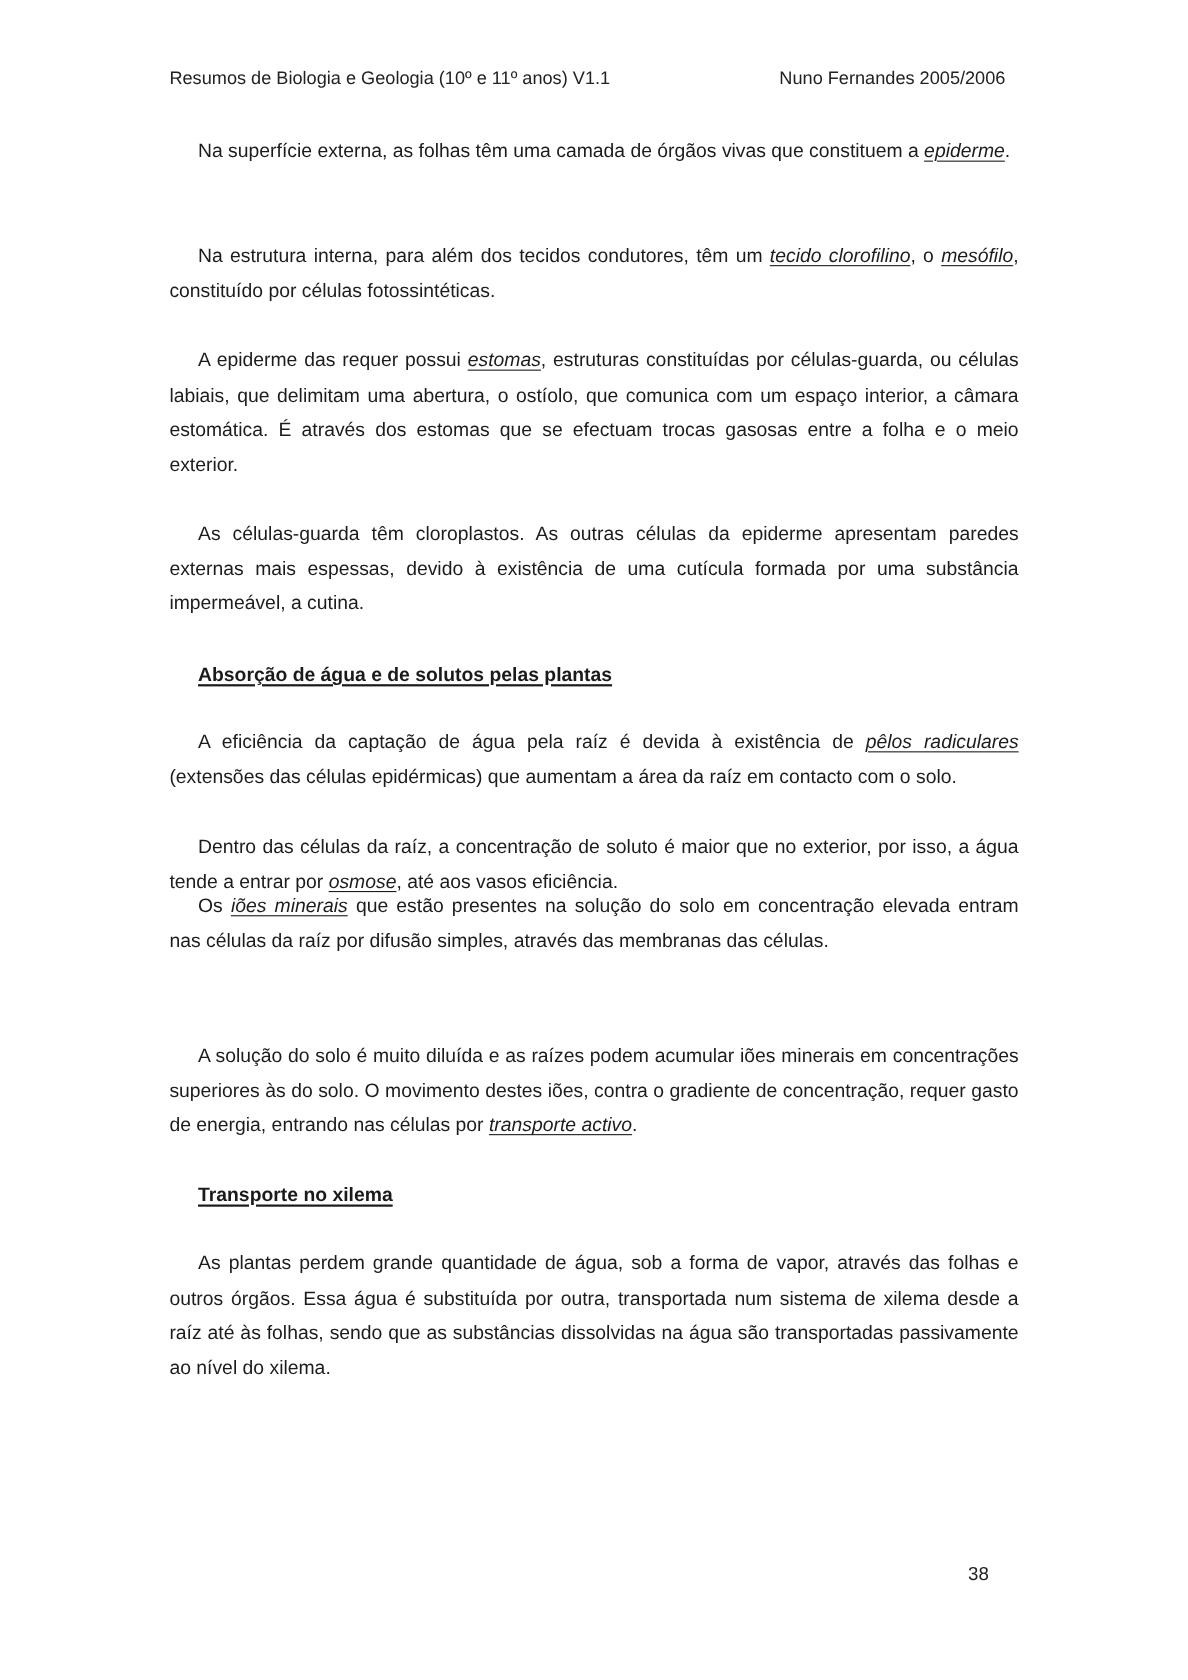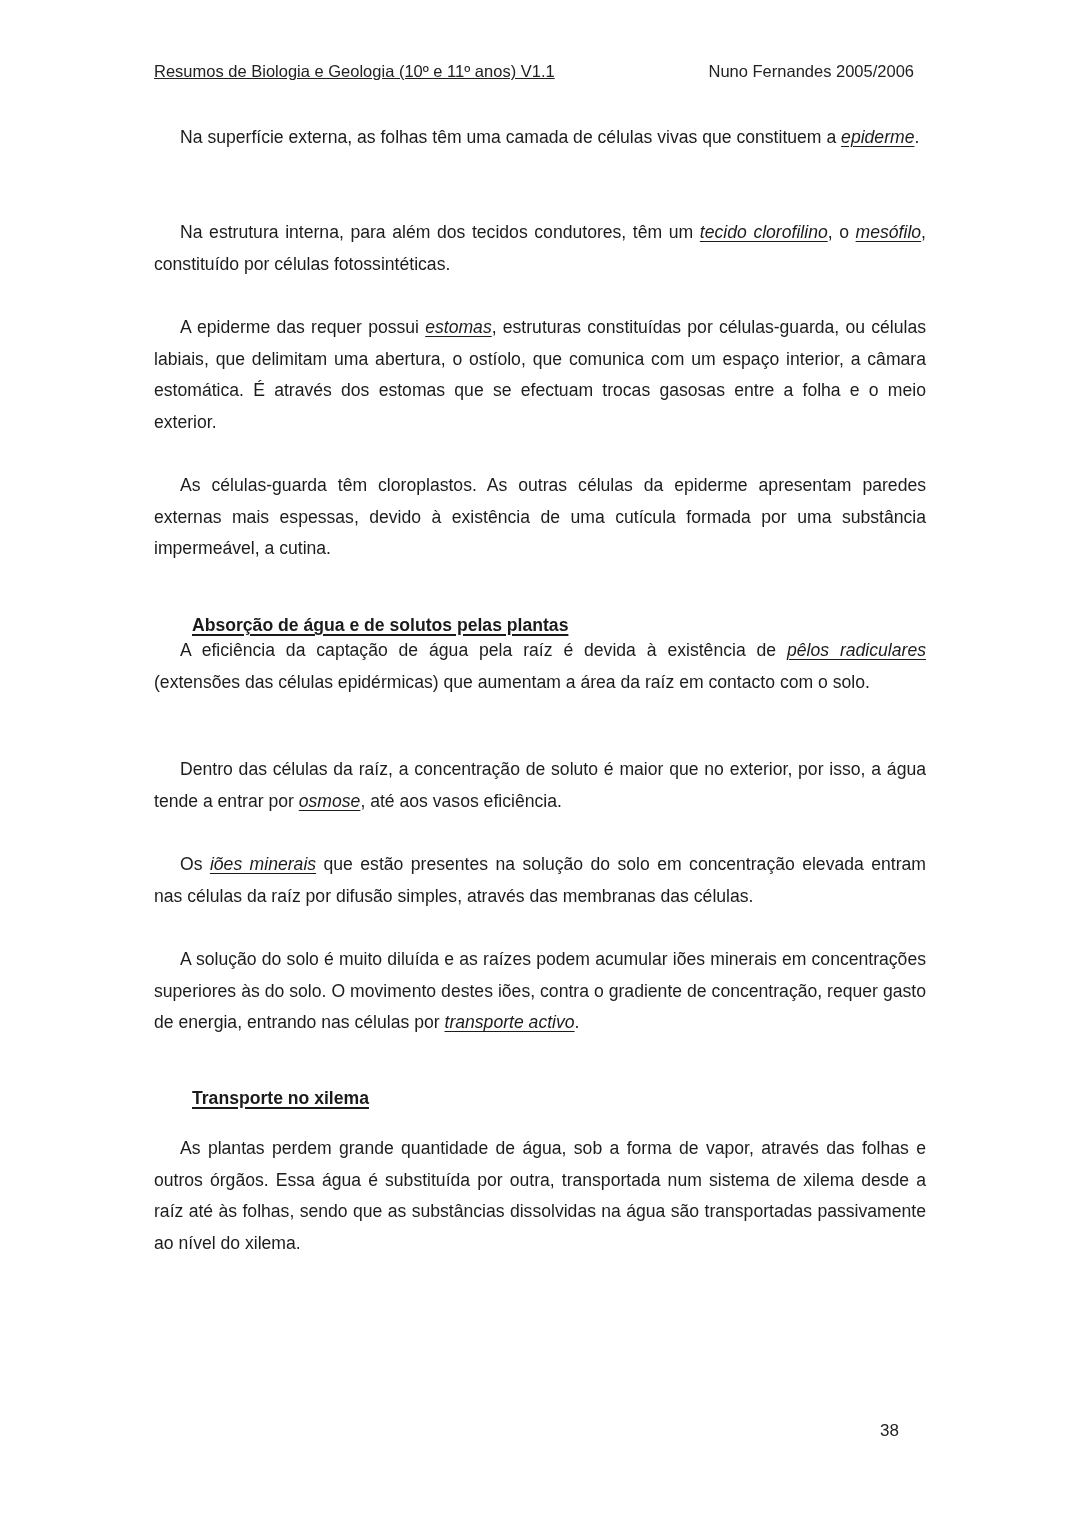--- a/index.html
+++ b/index.html
@@ -1,67 +1,67 @@
 <!DOCTYPE html>
 <html><head>
 <meta charset="utf-8">
 <style>
   html, body { margin: 0; padding: 0; background: #ffffff; }
   body { width: 1080px; height: 1527px; position: relative; overflow: hidden;
          font-family: "Liberation Sans", "DejaVu Sans", sans-serif; color: #1a1a1a; }
   .page { position: absolute; left: 0; top: 0; width: 1080px; height: 1527px; background: #fff; }
   .header { position: absolute; top: 62px; left: 154px; width: 772px; height: 24px;
             font-size: 16.5px; color: #222; }
-  .header .left { position: absolute; left: 0; top: 0; white-space: nowrap; text-decoration: underline; }
+  .header .left { position: absolute; left: 0; top: 0; white-space: nowrap; }
   .header .right { position: absolute; right: 12px; top: 0; white-space: nowrap; }
   .para { position: absolute; left: 154px; width: 772px; font-size: 17.6px; line-height: 31.7px;
           text-align: justify; text-indent: 26px; margin: 0; color: #1c1c1c; }
   .para u { text-decoration: underline; text-underline-offset: 3px; text-decoration-thickness: 1.3px; font-style: italic; }
   .heading { position: absolute; left: 180px; font-size: 17.6px; font-weight: bold; line-height: 24px;
              text-decoration: underline; text-underline-offset: 3px; text-decoration-thickness: 1.5px;
-             color: #1a1a1a; margin: 12px; }
+             color: #1a1a1a; margin: 0; }
   .page-number { position: absolute; left: 880px; width: 46px; top: 1421px; font-size: 17px;
                  color: #222; }
 </style>
 </head>
 <body>
 
 <div class="page">
   <div class="header">
     <span class="left">Resumos de Biologia e Geologia (10º e 11º anos) V1.1</span>
     <span class="right">Nuno Fernandes 2005/2006</span>
   </div>
 
   <p class="para" style="top:122px">
-    <span>Na superfície externa, as folhas têm uma camada de células vivas que constituem a </span><u>epiderme</u><span>.</span>
+    <span>Na superfície externa, as folhas têm uma camada de órgãos vivas que constituem a </span><u>epiderme</u><span>.</span>
   </p>
 
   <p class="para" style="top:217px">
     <span>Na estrutura interna, para além dos tecidos condutores, têm um </span><u>tecido clorofilino</u><span>, o </span><u>mesófilo</u><span>, constituído por células fotossintéticas.</span>
   </p>
 
   <p class="para" style="top:312px">
     <span>A epiderme das requer possui </span><u>estomas</u><span>, estruturas constituídas por células-guarda, ou células labiais, que delimitam uma abertura, o ostíolo, que comunica com um espaço interior, a câmara estomática. É através dos estomas que se efectuam trocas gasosas entre a folha e o meio exterior.</span>
   </p>
 
   <p class="para" style="top:470px">
     <span>As células-guarda têm cloroplastos. As outras células da epiderme apresentam paredes externas mais espessas, devido à existência de uma cutícula formada por uma substância impermeável, a cutina.</span>
   </p>
 
   <h3 class="heading" style="top:601px">Absorção de água e de solutos pelas plantas</h3>
 
-  <p class="para" style="top:635px">
+  <p class="para" style="top:659px">
     <span>A eficiência da captação de água pela raíz é devida à existência de </span><u>pêlos radiculares</u><span> (extensões das células epidérmicas) que aumentam a área da raíz em contacto com o solo.</span>
   </p>
 
   <p class="para" style="top:754px">
     <span>Dentro das células da raíz, a concentração de soluto é maior que no exterior, por isso, a água tende a entrar por </span><u>osmose</u><span>, até aos vasos eficiência.</span>
   </p>
 
-  <p class="para" style="top:849px">
+  <p class="para" style="top:808px">
     <span>Os </span><u>iões minerais</u><span> que estão presentes na solução do solo em concentração elevada entram nas células da raíz por difusão simples, através das membranas das células.</span>
   </p>
 
   <p class="para" style="top:944px">
     <span>A solução do solo é muito diluída e as raízes podem acumular iões minerais em concentrações superiores às do solo. O movimento destes iões, contra o gradiente de concentração, requer gasto de energia, entrando nas células por </span><u>transporte activo</u><span>.</span>
   </p>
 
   <h3 class="heading" style="top:1074px">Transporte no xilema</h3>
 
   <p class="para" style="top:1133px">

